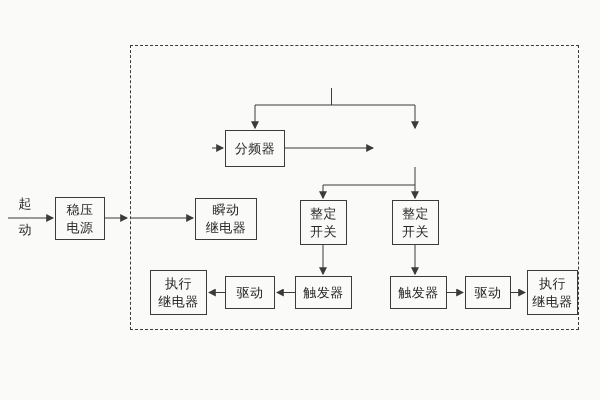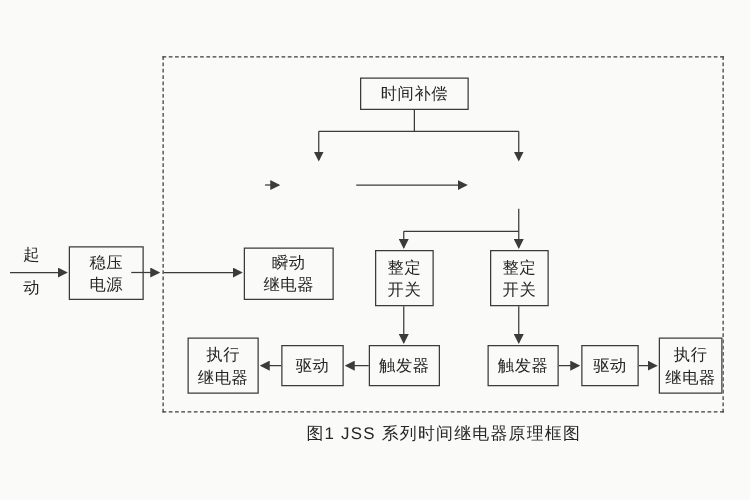--- a/index.html
+++ b/index.html
@@ -67,33 +67,33 @@
 
 <div class="stage">
 
   <div class="dashed-frame"></div>
 
   <div class="start-label">
     <span>起</span>
     <span>动</span>
   </div>
 
-  <div class="box" style="left:55px;top:197px;width:60px;height:43px">
+  <div class="box" style="left:55px;top:197px;width:50px;height:43px">
     <span>稳压</span>
     <span>电源</span>
   </div>
 
-  <div class="box" style="left:288px;top:62px;width:87px;height:26px">
-    <span>时间补偿</span>
+
+
+  <div class="box" style="left:225px;top:130px;width:60px;height:37px">
+    <span>分频器</span>
   </div>
 
 
-
-
-  <div class="box" style="left:195px;top:198px;width:72px;height:42px">
+  <div class="box" style="left:195px;top:198px;width:62px;height:42px">
     <span>瞬动</span>
     <span>继电器</span>
   </div>
 
   <div class="box" style="left:300px;top:200px;width:47px;height:45px">
     <span>整定</span>
     <span>开关</span>
   </div>
 
   <div class="box" style="left:392px;top:200px;width:47px;height:45px">
@@ -147,15 +147,14 @@
       <path d="M131,218 H193" marker-end="url(#ah)"></path>
       <path d="M323,245 V274" marker-end="url(#ah)"></path>
       <path d="M415,245 V274" marker-end="url(#ah)"></path>
       <path d="M295,292.5 H277" marker-end="url(#ah)"></path>
       <path d="M225,292.5 H209" marker-end="url(#ah)"></path>
       <path d="M447,292.5 H463" marker-end="url(#ah)"></path>
       <path d="M511,292.5 H525" marker-end="url(#ah)"></path>
     </g>
   </svg>
 
-  <div class="caption">图1  JSS  系列时间继电器原理框图</div>
 
 </div>
 
 </body></html>

